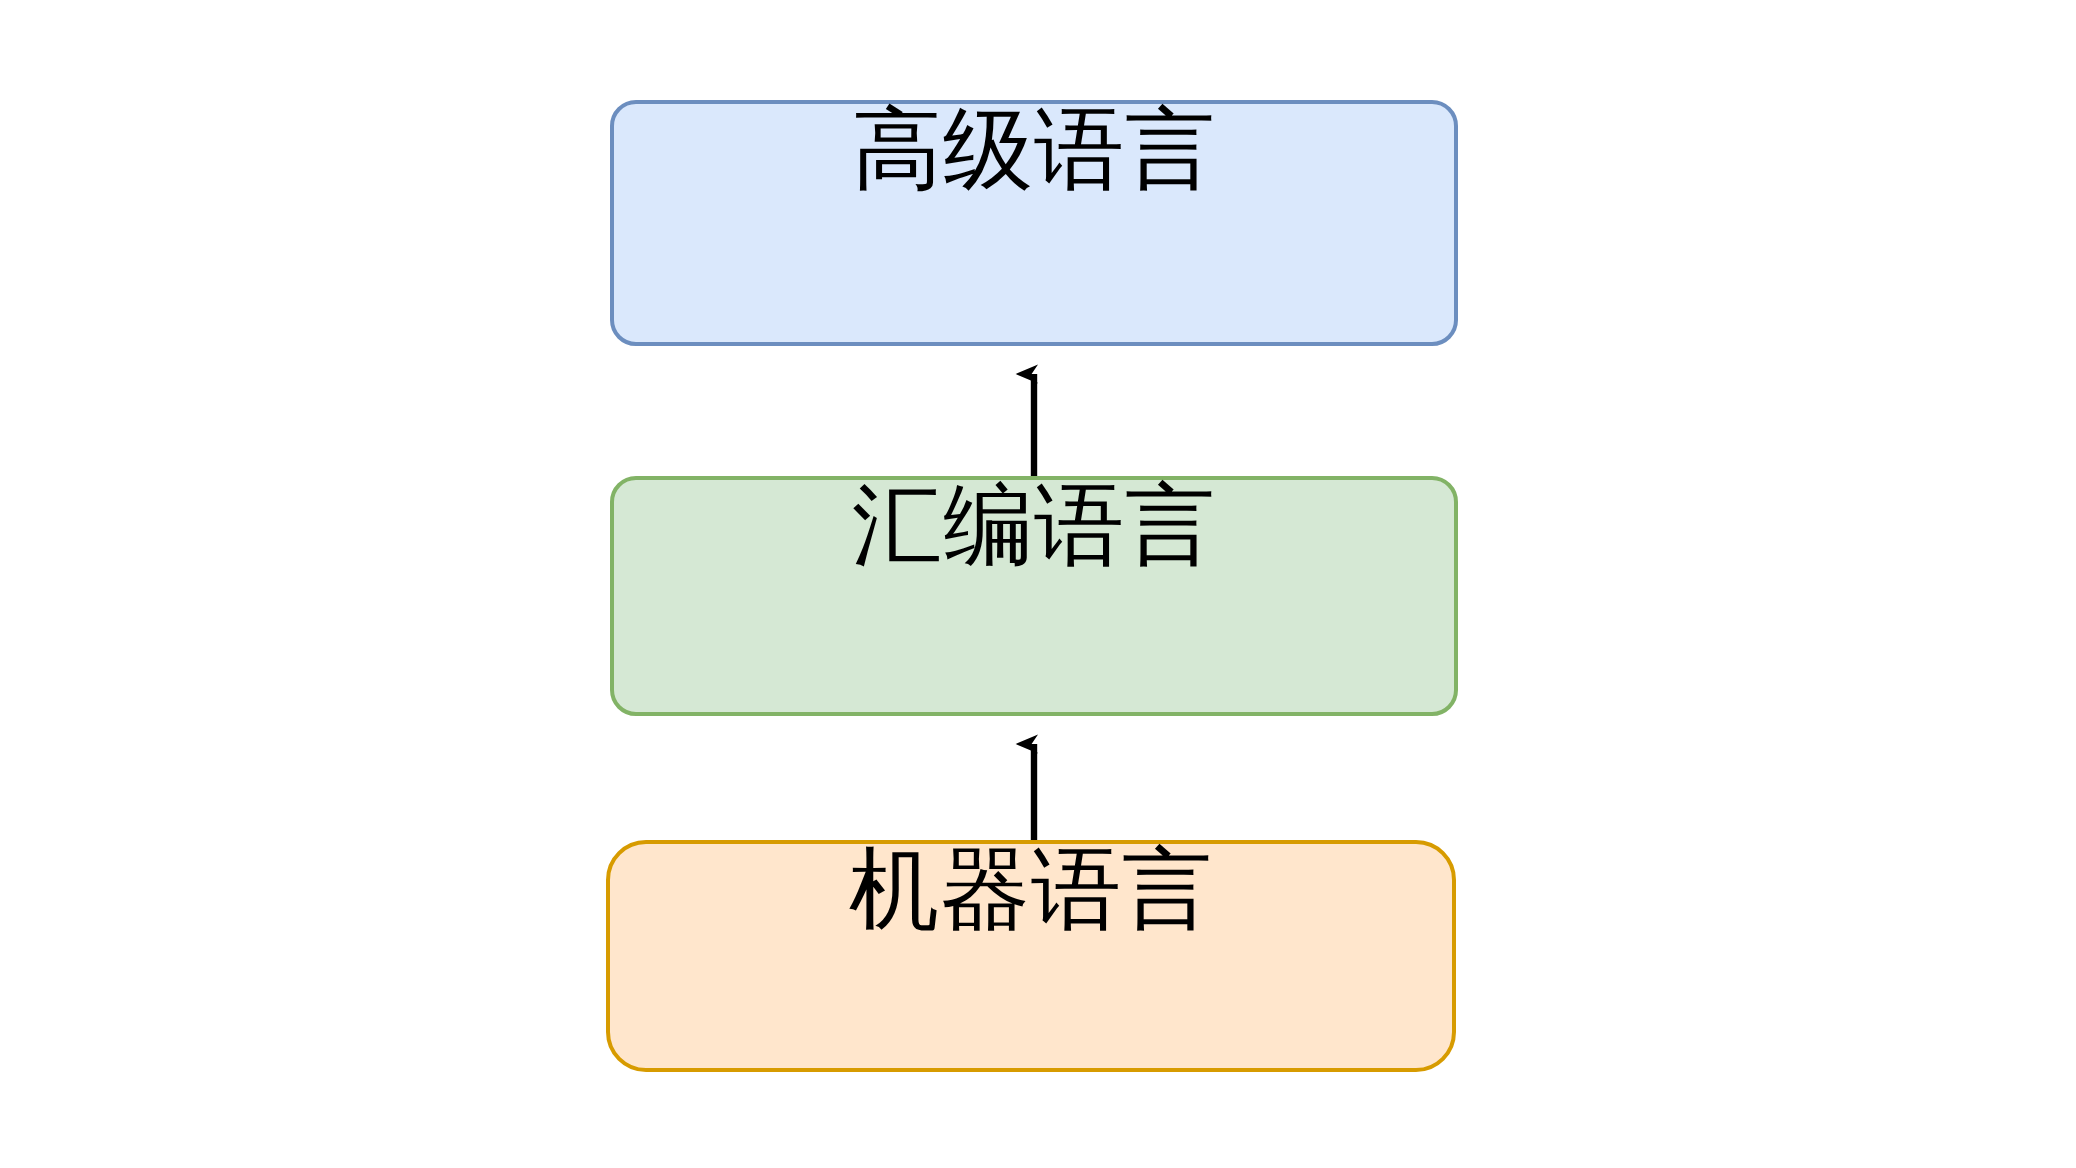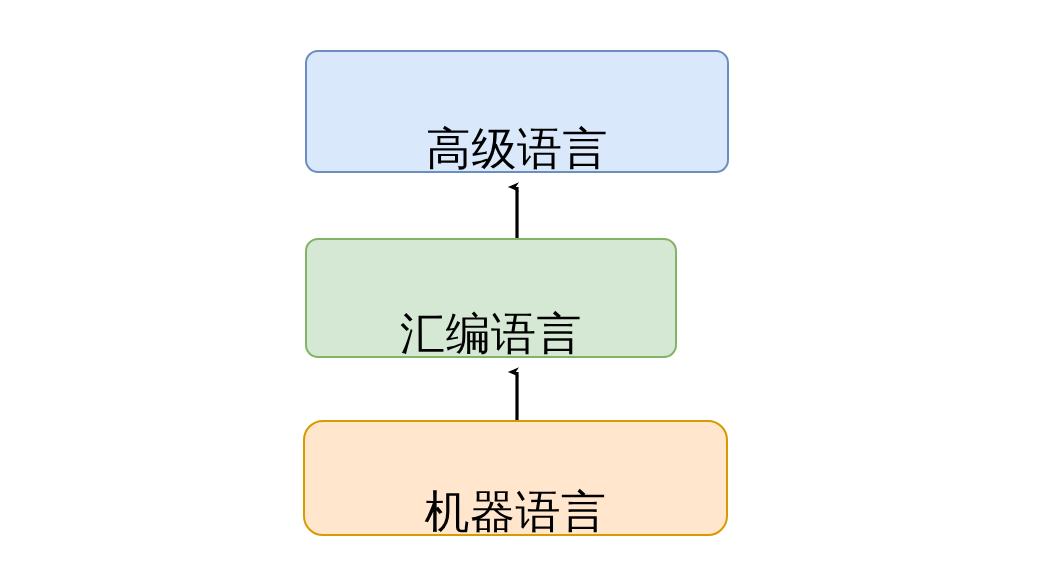--- a/index.html
+++ b/index.html
@@ -14,21 +14,21 @@
     position: relative;
     width: 1038px;
     height: 584px;
     background: #ffffff;
     overflow: hidden;
   }
   .node {
     position: absolute;
     box-sizing: border-box;
     display: flex;
-    align-items: flex-end;
+    align-items: flex-start;
     justify-content: center;
     border-style: solid;
     border-width: 2px;
     border-radius: 13px;
   }
   .node-label {
     font-size: 45px;
     line-height: 1;
     color: #000000;
     letter-spacing: 0.5px;
@@ -39,21 +39,21 @@
     left: 305px;
     top: 50px;
     width: 424px;
     height: 123px;
     background: #dae8fc;
     border-color: #6c8ebf;
   }
   #node-assembly {
     left: 305px;
     top: 238px;
-    width: 372px;
+    width: 424px;
     height: 120px;
     background: #d5e8d4;
     border-color: #82b366;
   }
   #node-machine {
     left: 303px;
     top: 420px;
     width: 425px;
     height: 116px;
     background: #ffe6cc;

